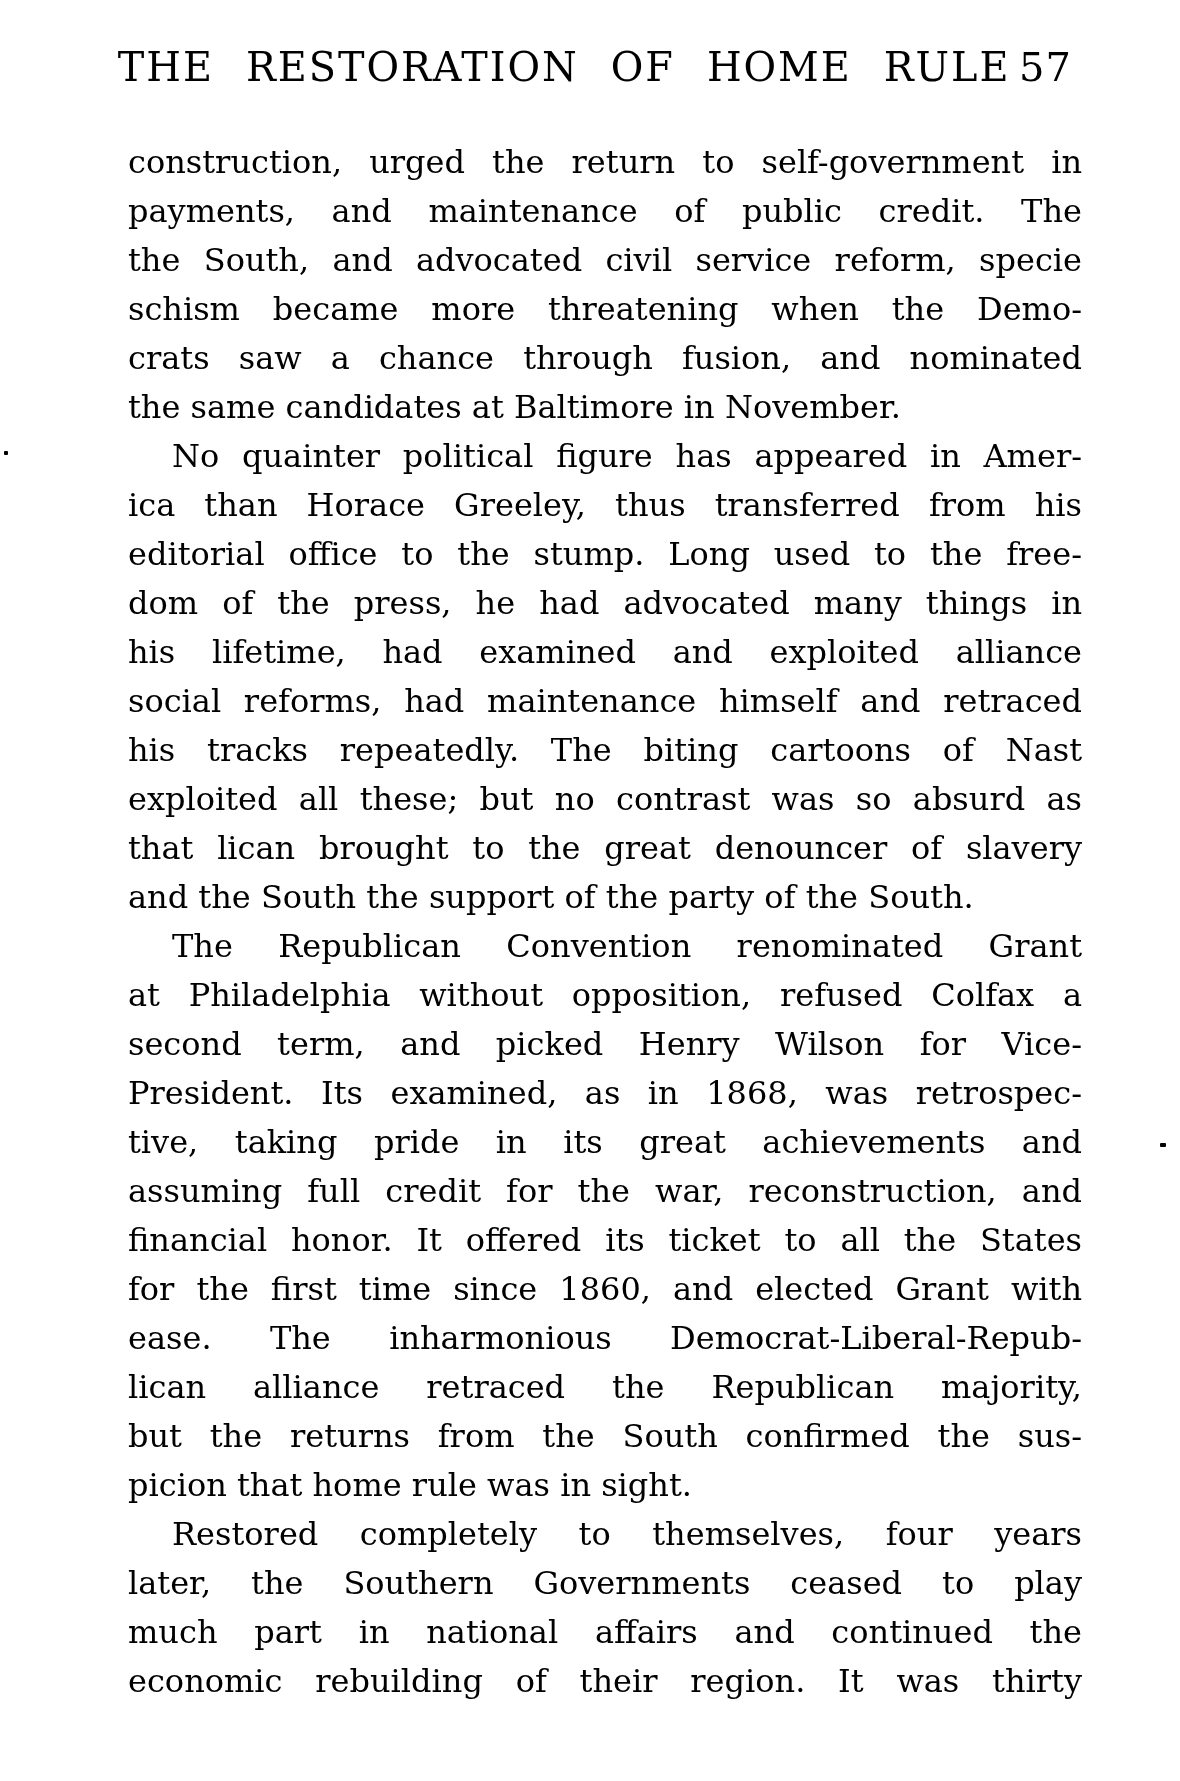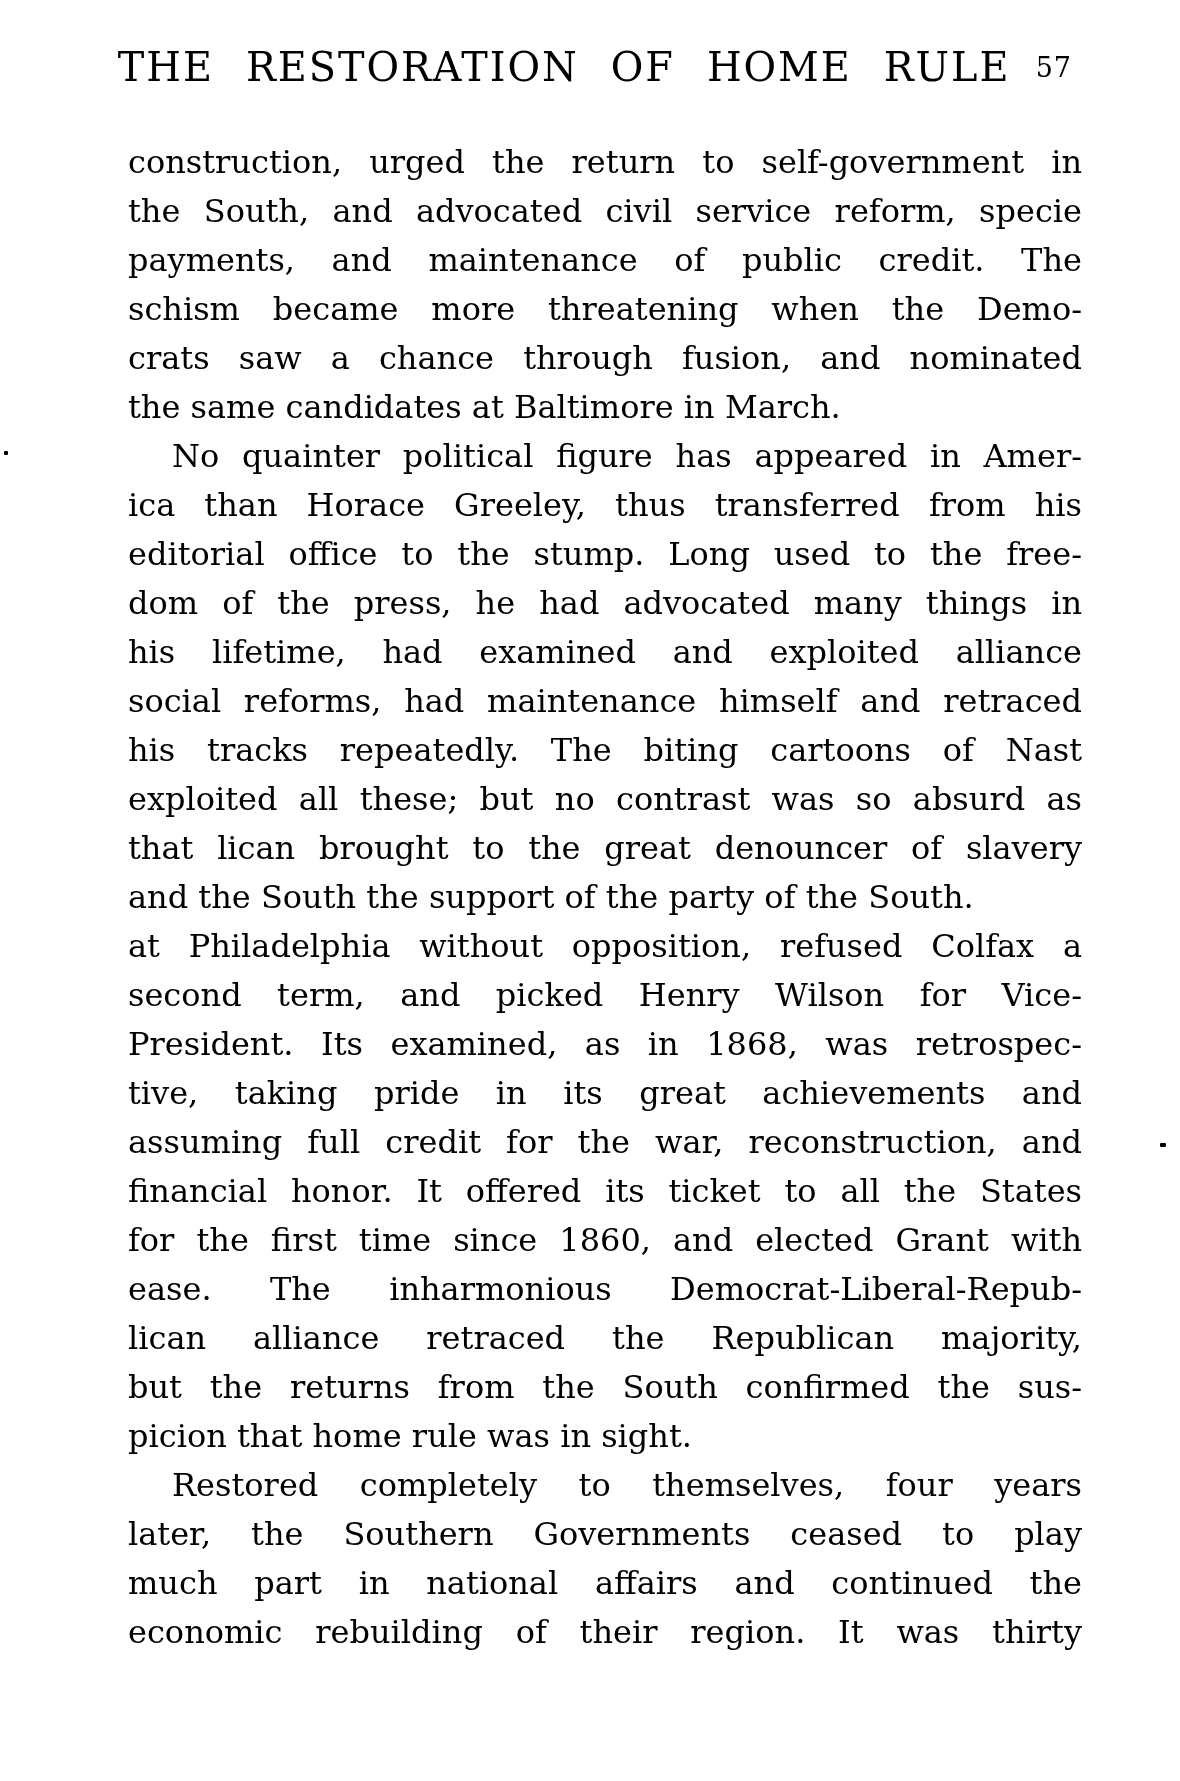--- a/index.html
+++ b/index.html
@@ -27,21 +27,21 @@
     display: inline-block;
     font-size: 41px;
     letter-spacing: 2px;
     word-spacing: 18px;
     transform: translateX(-14px) scaleX(0.97);
     transform-origin: center;
   }
   .folio {
     position: absolute;
     right: 0; top: 0;
-    font-size: 27px;
+    font-size: 40px;
     letter-spacing: 1px;
   }
   
   .page-body {
     position: absolute;
     left: 128px; top: 138px; width: 954px;
     font-size: 32px;
     line-height: 49px;
   }
   .line {
@@ -69,35 +69,36 @@
 <div class="page">
 
   <header class="running-head">
     <span class="head-title">THE RESTORATION OF HOME RULE</span>
     <span class="folio">57</span>
   </header>
 
   <main class="page-body">
 
   <div class="line">construction, urged the return to self-government in</div>
+      <div class="line">payments, and maintenance of public credit. The</div>
       <div class="line">the South, and advocated civil service reform, specie</div>
-      <div class="line">payments, and maintenance of public credit. The</div>
       <div class="line">schism became more threatening when the Demo-</div>
       <div class="line">crats saw a chance through fusion, and nominated</div>
-      <div class="line last">the same candidates at Baltimore in March.</div>
+      <div class="line last">the same candidates at Baltimore in November.</div>
       <div class="line indent">No quainter political figure has appeared in Amer-</div>
       <div class="line">ica than Horace Greeley, thus transferred from his</div>
       <div class="line">editorial office to the stump. Long used to the free-</div>
       <div class="line">dom of the press, he had advocated many things in</div>
       <div class="line">his lifetime, had examined and exploited alliance</div>
       <div class="line">social reforms, had maintenance himself and retraced</div>
       <div class="line">his tracks repeatedly. The biting cartoons of Nast</div>
       <div class="line">exploited all these; but no contrast was so absurd as</div>
       <div class="line">that lican brought to the great denouncer of slavery</div>
       <div class="line last">and the South the support of the party of the South.</div>
+      <div class="line indent">The Republican Convention renominated Grant</div>
       <div class="line">at Philadelphia without opposition, refused Colfax a</div>
       <div class="line">second term, and picked Henry Wilson for Vice-</div>
       <div class="line">President. Its examined, as in 1868, was retrospec-</div>
       <div class="line">tive, taking pride in its great achievements and</div>
       <div class="line">assuming full credit for the war, reconstruction, and</div>
       <div class="line">financial honor. It offered its ticket to all the States</div>
       <div class="line">for the first time since 1860, and elected Grant with</div>
       <div class="line">ease. The inharmonious Democrat-Liberal-Repub-</div>
       <div class="line">lican alliance retraced the Republican majority,</div>
       <div class="line">but the returns from the South confirmed the sus-</div>

